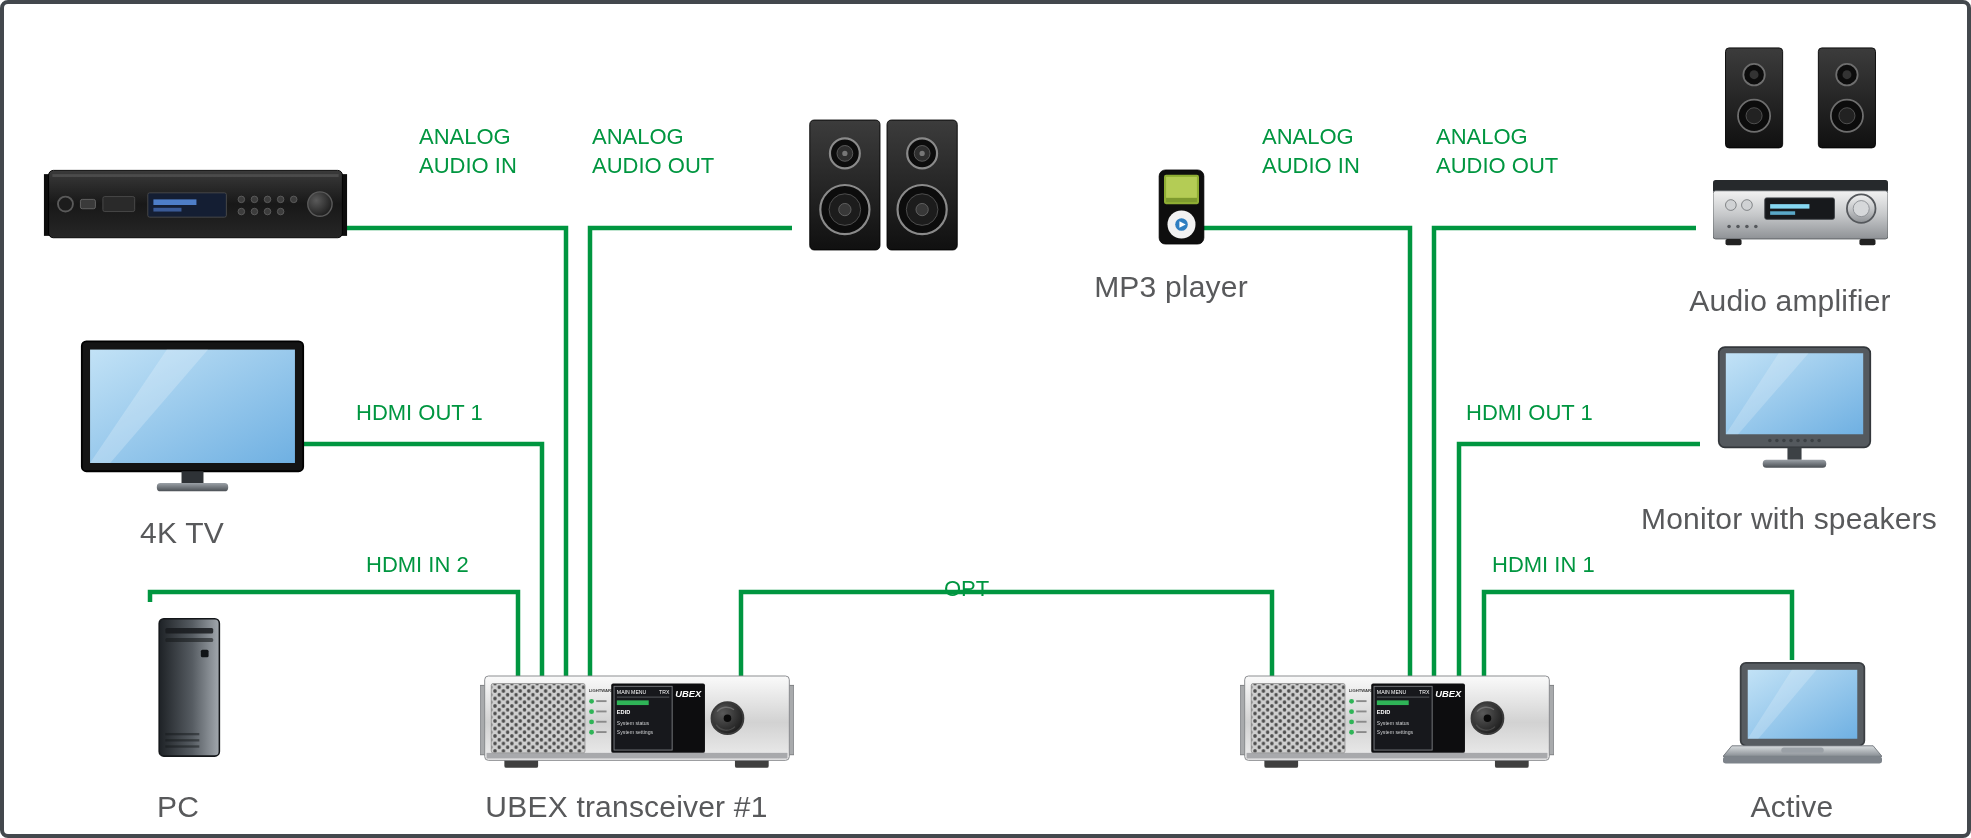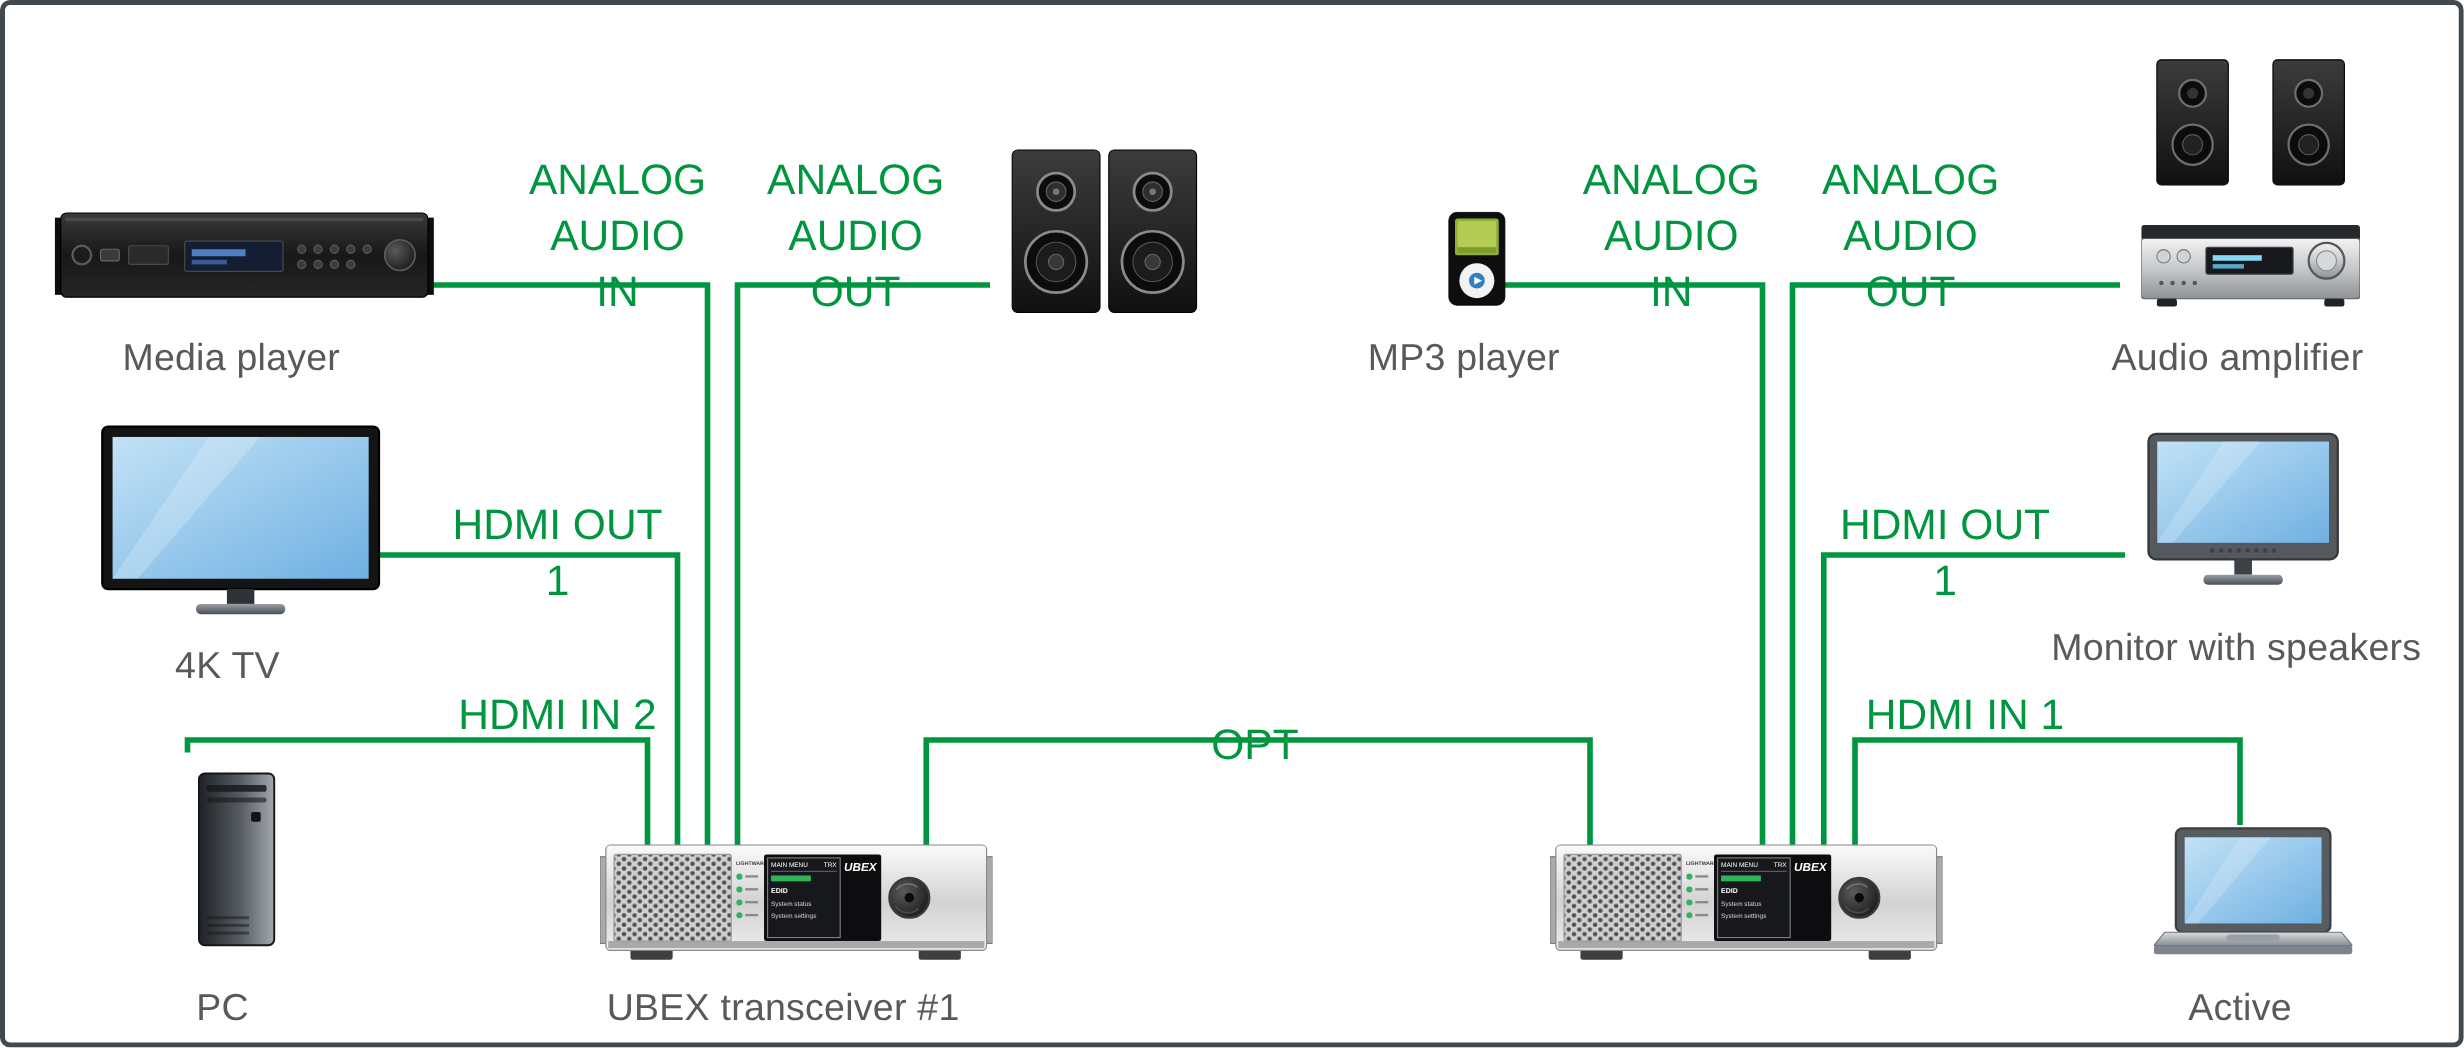--- a/index.html
+++ b/index.html
@@ -10,21 +10,21 @@
   }
   .wires { position:absolute; left:0; top:0; width:1971px; height:838px; }
   .wire { fill:none; stroke:var(--wire-green,#009640); stroke-width:4.5; stroke-linejoin:miter; }
   .device { position:absolute;padding-left:21px; }
   .device svg { display:block; width:100%; height:100%; }
   .dev-label {
     position:absolute; text-align:center; font-size:30px;
     color:var(--device-label,#58595b); letter-spacing:0.2px;
   }
   .conn-label {
-    position:absolute; text-align:center; font-size:34px; line-height:1.32;
+    position:absolute; font-size:22px; line-height:1.32;
     color:var(--wire-green,#009640); white-space:pre-line; font-weight:500;
   }
   svg text { font-family:"Liberation Sans", sans-serif; }
 </style>
 </head>
 <body>
 
 <svg width="0" height="0" style="position:absolute" aria-hidden="true">
   <defs>
     <linearGradient id="gMetalDark" x1="0" y1="0" x2="0" y2="1">
@@ -108,21 +108,20 @@
           <circle cx="254" cy="37" r="3.5"></circle>
           <circle cx="268" cy="37" r="3.5"></circle>
         <circle cx="212" cy="50" r="3.5"></circle>
           <circle cx="226" cy="50" r="3.5"></circle>
           <circle cx="240" cy="50" r="3.5"></circle>
           <circle cx="254" cy="50" r="3.5"></circle>
       </g>
       <circle cx="296" cy="42" r="13" fill="url(#gKnob)" stroke="#5a5a5a" stroke-width="1.5"></circle>
     </svg>
   </div>
-  <div class="dev-label" style="left:18px;top:266px;width:326px">Media player</div>
 
   <div class="device" style="left:783px;top:105px;width:172px;height:152px">
     <svg viewBox="0 0 172 152">
       <g>
         <rect x="2" y="2" width="80" height="148" rx="5" fill="url(#gSpk)" stroke="#000"></rect>
         <circle cx="42" cy="40" r="17" fill="#0c0c0c" stroke="#8a8a8a" stroke-width="2.5"></circle>
         <circle cx="42" cy="40" r="9" fill="#2e2e2e" stroke="#606060"></circle>
         <circle cx="42" cy="40" r="3" fill="#777"></circle>
         <circle cx="42" cy="104" r="28" fill="#0c0c0c" stroke="#8a8a8a" stroke-width="2.5"></circle>
         <circle cx="42" cy="104" r="18" fill="#1c1c1c" stroke="#555"></circle>
@@ -183,21 +182,21 @@
             <circle cx="18" cy="202" r="2"></circle>
             <circle cx="28" cy="202" r="2"></circle>
             <circle cx="38" cy="202" r="2"></circle>
             <circle cx="48" cy="202" r="2"></circle>
           </g>
         <rect x="14" y="216" width="18" height="7" rx="2" fill="#222"></rect>
         <rect x="164" y="216" width="18" height="7" rx="2" fill="#222"></rect>
       </g>
     </svg>
   </div>
-  <div class="dev-label" style="left:1658px;top:266px;width:256px">Audio amplifier</div>
+  <div class="dev-label" style="left:1658px;top:280px;width:256px">Audio amplifier</div>
 
   <div class="device" style="left:55px;top:328px;width:246px;height:176px">
     <svg viewBox="0 0 246 176">
       <rect x="2" y="2" width="242" height="142" rx="5" fill="#141414" stroke="#000" stroke-width="2"></rect>
       <rect x="11" y="11" width="224" height="124" fill="url(#gScreenBlue)"></rect>
       <polygon points="11,135 95,11 140,11 33,135" fill="#ffffff" opacity="0.22"></polygon>
       <rect x="111" y="144" width="24" height="13" fill="#2e3236"></rect>
       <rect x="84" y="157" width="78" height="9" rx="4" fill="url(#gStand)"></rect>
     </svg>
   </div>

